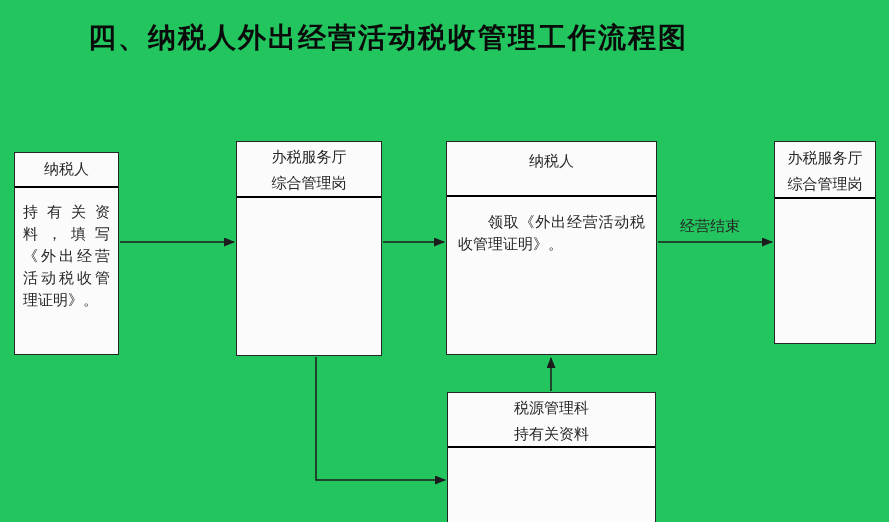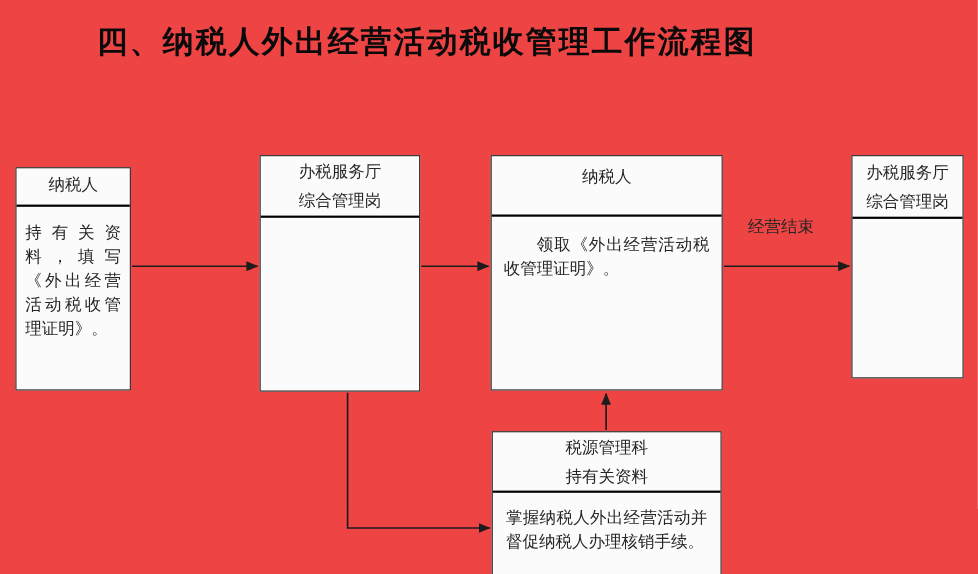--- a/index.html
+++ b/index.html
@@ -1,21 +1,21 @@
 <!DOCTYPE html>
 <html><head>
 <meta charset="utf-8">
 <style>
   * { margin: 0; padding: 0; box-sizing: border-box; }
   html, body { background: #f3f3f3; }
   .canvas {
     position: relative;
     width: 889px;
     height: 522px;
-    background: #ef4444;
+    background: #22c55e;
     font-family: "Liberation Serif", serif;
     color: #262626;
     overflow: hidden;
   }
   .page-title {
     position: absolute;
     left: 88px;
     top: 19px;
     width: 680px;
     font-family: "Liberation Sans", sans-serif;
@@ -61,21 +61,21 @@
   #box-service-hall-cancel .box-header { height: 57px; padding-top: 3px; }
   #box-service-hall-cancel .box-body { padding: 16px 8px 0 8px; line-height: 23px; }
   
   #box-tax-admin { left: 447px; top: 392px; width: 209px; height: 152px; }
   #box-tax-admin .box-header { height: 55px; padding-top: 2px; }
   #box-tax-admin .box-body { padding: 12px 12px 0 12px; }
 
   .edge-label {
     position: absolute;
     left: 674px;
-    top: 197px;
+    top: 217px;
     width: 72px;
     text-align: center;
     font-size: 15px;
     color: #262626;
     white-space: nowrap;
   }
   .connectors {
     position: absolute;
     left: 0; top: 0;
     width: 889px; height: 522px;
@@ -133,18 +133,17 @@
       <span class="hline">办税服务厅</span>
       <span class="hline">综合管理岗</span>
     </div>
   </div>
 
   <div class="flow-box" id="box-tax-admin">
     <div class="box-header">
       <span class="hline">税源管理科</span>
       <span class="hline">持有关资料</span>
     </div>
-    <div class="box-body">掌握纳税人外出经营活动并督促纳税人办理核销手续。</div>
   </div>
 
   <div class="edge-label">经营结束</div>
 
 </div>
 
 </body></html>

